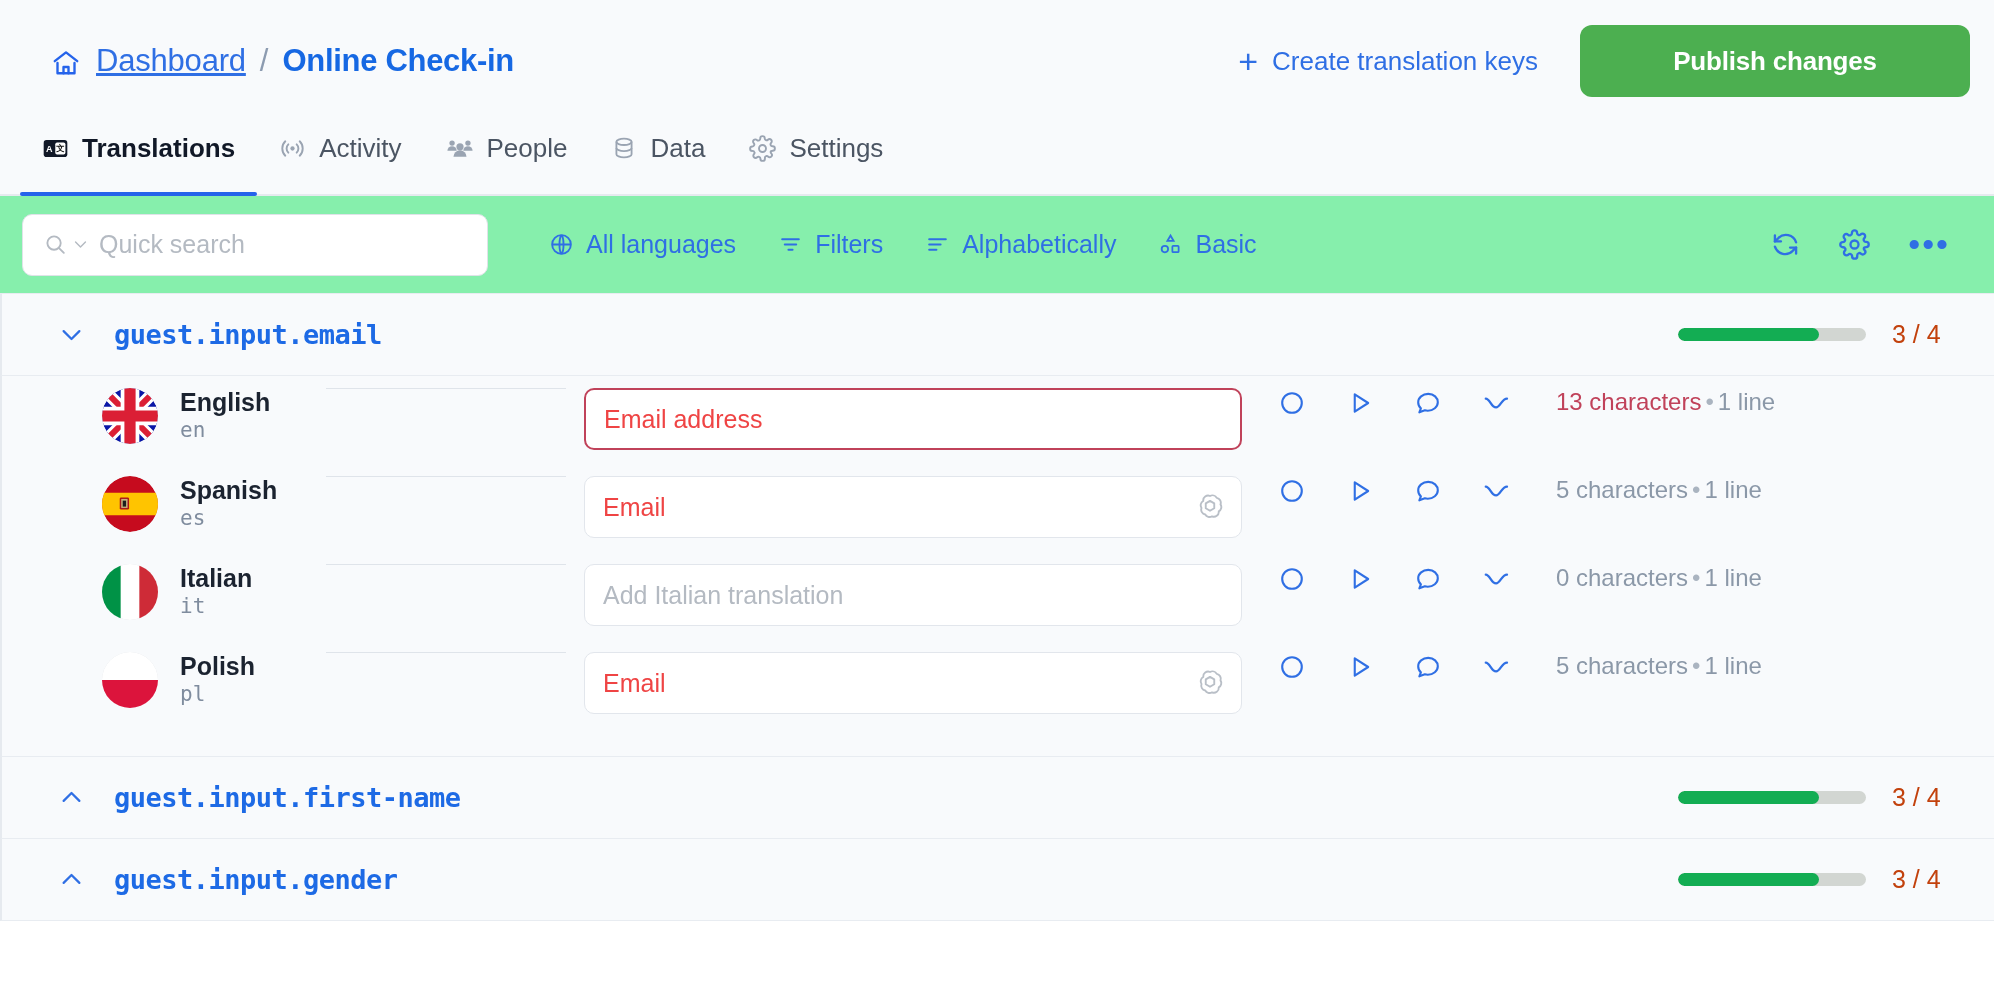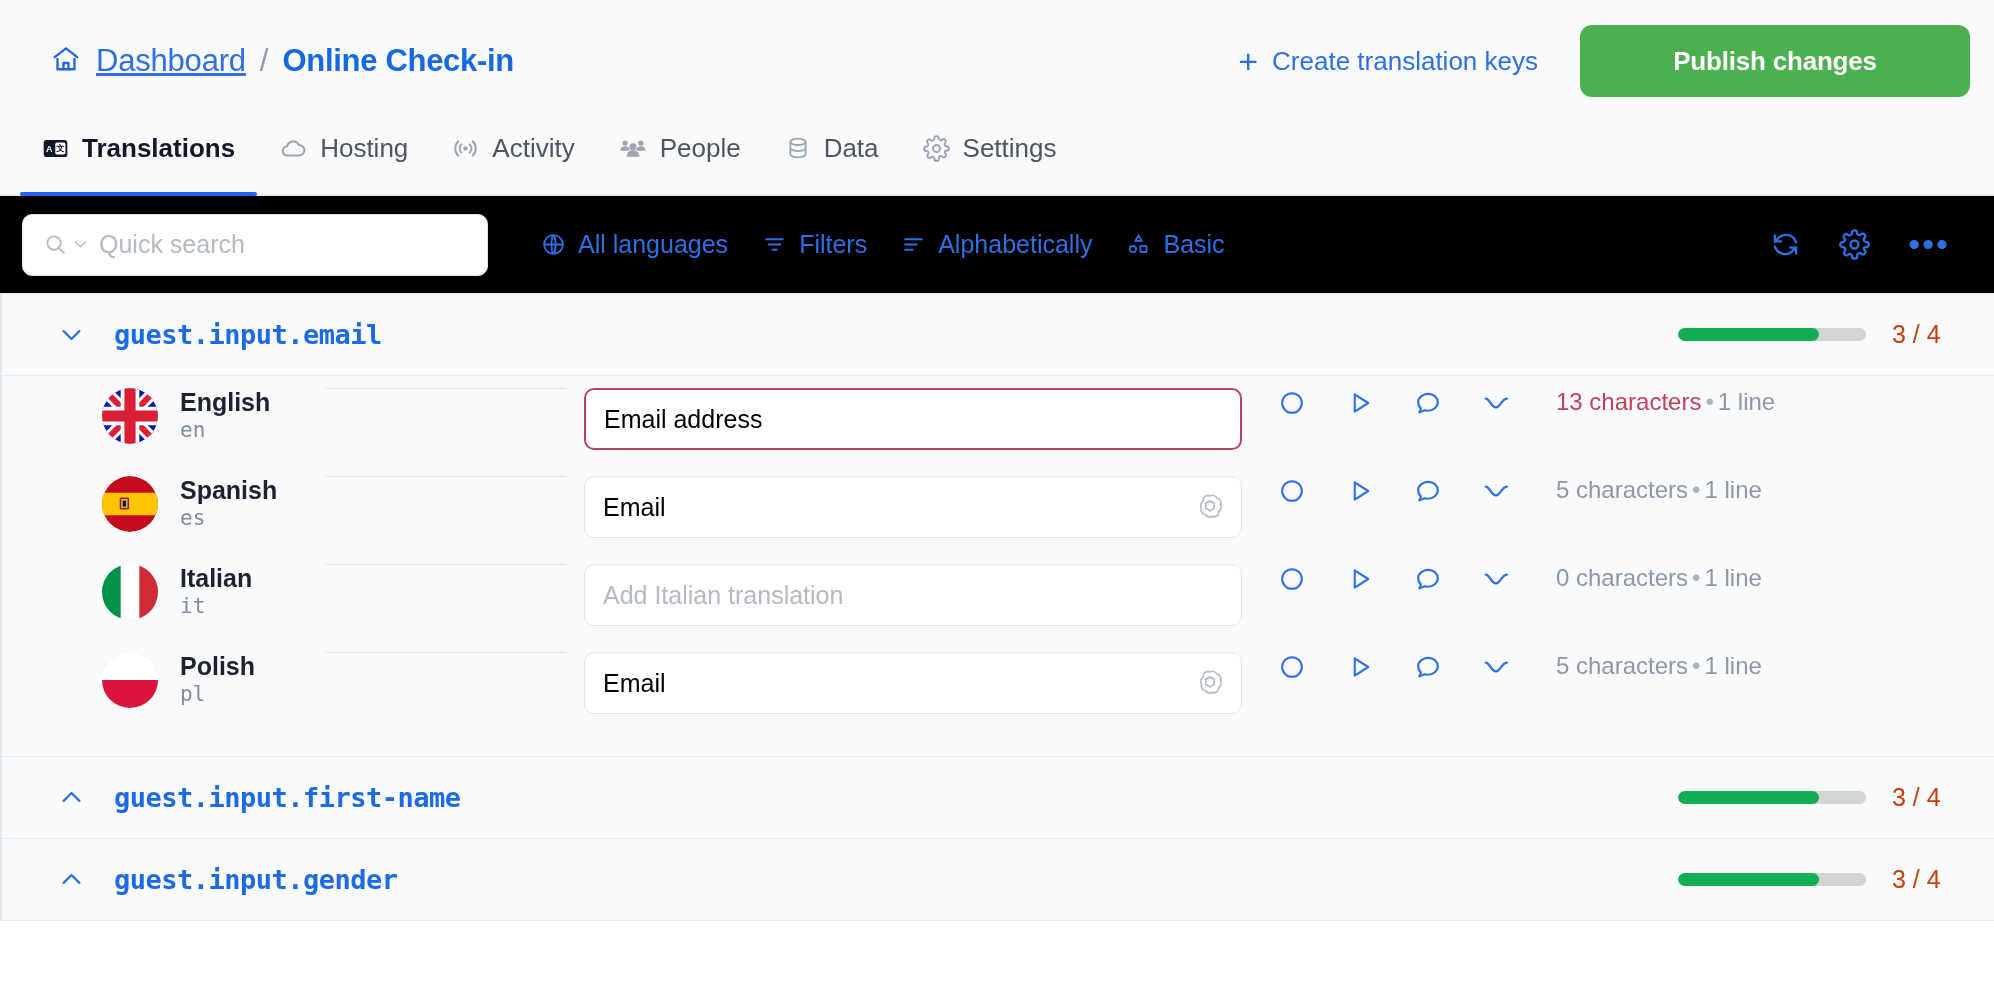--- a/index.html
+++ b/index.html
@@ -12,21 +12,21 @@
   }
   .app { width: 1994px; height: 1008px; position: relative; background:#fff; }
 
   
   .topbar {
     height: 122px;
     display: flex; align-items: center;
     padding: 0 24px 0 50px;
     background: #f8fafc;
   }
-  .breadcrumb { display: flex; align-items: flex-start; gap: 14px; }
+  .breadcrumb { display: flex; align-items: flex-end; gap: 14px; }
   .home-icon { width: 32px; height: 32px; color:#2563eb; display:flex; align-items:center; justify-content:center; }
   .bc-link {
     font-size: 31px; color: #2f6fe4; letter-spacing: -0.2px;
     white-space: nowrap;
   }
   .bc-sep { font-size: 31px; color: #8c9bb0; }
   .bc-current { font-size: 31px; color:#1668e3; font-weight: bold; white-space: nowrap; letter-spacing:-0.3px; }
 
   .topbar-right { margin-left: auto; display: flex; align-items: center; gap: 42px; }
   .create-keys {
@@ -59,22 +59,22 @@
   .tab.active { color:#111827; font-weight: bold; }
   .tab.active .tab-ico { color: #111827; }
   .tab.active::after {
     content:''; position:absolute; left: 0; right: 0; bottom: -2px;
     height: 4px; background: #2563eb; border-radius: 2px;
   }
 
   
   .toolbar {
     height: 98px; display:flex; align-items:center; padding: 0 26px 0 22px;
-    background: #000000; border-bottom: 1px solid #e8ecf1;
-    gap: 0;
+    background: #86efac; border-bottom: 1px solid #e8ecf1;
+    gap: 8px;
   }
   .search-box {
     width: 466px; height: 62px; border: 1.5px solid #dfe3e8; border-radius: 10px;
     display: flex; align-items: center; gap: 10px; padding: 0 20px;
     background:#fff;
   }
   .search-box .ph { color:#b4bac2; font-size: 25px; }
   .tb-item {
     display:flex; align-items:center; gap: 12px; color:#2f6fe4; font-size:25px;
     padding: 0 17px; cursor: pointer; white-space: nowrap; background:none;
@@ -111,21 +111,21 @@
   .lang-meta { margin-left: 22px; width: 128px; }
   .lang-name { font-size: 25px; font-weight: bold; color:#1b2330; line-height: 1.15; }
   .lang-code { font-family:"DejaVu Sans Mono", monospace; font-size: 21px; color:#7f8c9e; line-height:1.3; }
   .dash { flex: 1; height: 1px; background:#dfe4ea; margin: 0 18px; max-width: 240px; }
   .tr-field {
     width: 658px; height: 62px; border-radius: 10px; background:#fff;
     border: 1.5px solid #e2e6ec; display:flex; align-items:center;
     padding: 0 16px 0 18px; flex:none;
   }
   .tr-field.invalid { border: 2px solid #c0425a; }
-  .tr-field .val { font-size: 25px; color:#000000; }
+  .tr-field .val { font-size: 25px; color:#ef4444; }
   .tr-field .val.placeholder { color:#b4bac2; }
   .ai-icon { margin-left:auto; color:#b9bfc7; display:flex; align-items:center; }
   .row-actions { display:flex; align-items:center; gap: 40px; margin-left: 36px; color:#2f6fe4; }
   .row-actions .icon-btn { color:#2f6fe4; }
   .counts { margin-left: 44px; font-size: 24px; color:#8b98a8; white-space:nowrap; }
   .counts.warn { color:#c0425a; }
   .counts .sep { color:#aab4c0; padding: 0 4px; }
 </style>
 </head>
 <body>
@@ -163,28 +163,20 @@
           <rect x="1.5" y="4.5" width="21" height="15" rx="2.5"></rect>
           <text x="6.4" y="15.2" font-size="8" fill="#fff" font-family="Liberation Sans, sans-serif" text-anchor="middle">A</text>
           <rect x="11.8" y="6.6" width="9" height="10.8" rx="1.6" fill="#fff"></rect>
           <text x="16.3" y="14.6" font-size="7.4" fill="#111" font-family="Liberation Sans, sans-serif" text-anchor="middle">文</text>
         </svg>
       </span>
       <span>Translations</span>
     </button>
 
 
-    <button class="tab">
-      <span class="tab-ico">
-        <svg width="28" height="28" viewBox="0 0 24 24" fill="none" stroke="currentColor" stroke-width="1.7" stroke-linejoin="round">
-          <path d="M6.5 18.5A4 4 0 0 1 6.9 10.6 5.4 5.4 0 0 1 17 9.5a3.9 3.9 0 0 1 .6 8.9z"></path>
-        </svg>
-      </span>
-      <span>Hosting</span>
-    </button>
 
     <button class="tab">
       <span class="tab-ico">
         <svg width="27" height="27" viewBox="0 0 24 24" fill="none" stroke="currentColor" stroke-width="1.7" stroke-linecap="round">
           <circle cx="12" cy="12" r="1.9" fill="currentColor" stroke="none"></circle>
           <path d="M8.3 8.3a5.2 5.2 0 0 0 0 7.4M15.7 8.3a5.2 5.2 0 0 1 0 7.4"></path>
           <path d="M5.6 5.6a9 9 0 0 0 0 12.8M18.4 5.6a9 9 0 0 1 0 12.8"></path>
         </svg>
       </span>
       <span>Activity</span>

